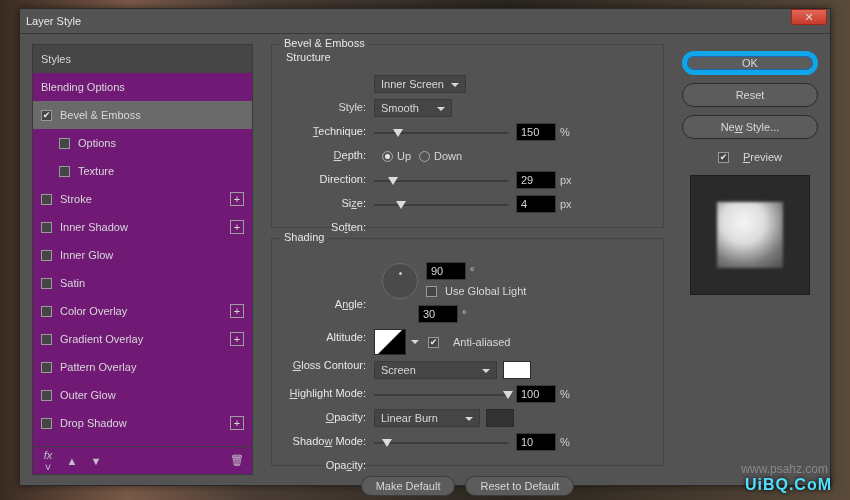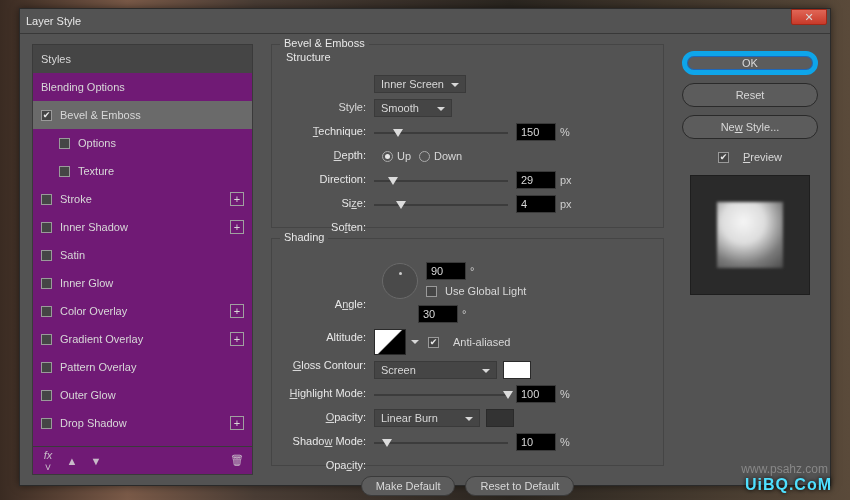--- a/index.html
+++ b/index.html
@@ -92,25 +92,25 @@
         <span>Stroke</span>
         <span class="plus">+</span>
       </div>
       <div class="style-row">
         <span class="chk"></span>
         <span>Inner Shadow</span>
         <span class="plus">+</span>
       </div>
       <div class="style-row">
         <span class="chk"></span>
+        <span>Inner Glow</span>
+      </div>
+      <div class="style-row">
+        <span class="chk"></span>
         <span>Satin</span>
-      </div>
-      <div class="style-row">
-        <span class="chk"></span>
-        <span>Inner Glow</span>
       </div>
       <div class="style-row">
         <span class="chk"></span>
         <span>Color Overlay</span>
         <span class="plus">+</span>
       </div>
       <div class="style-row">
         <span class="chk"></span>
         <span>Gradient Overlay</span>
         <span class="plus">+</span>

